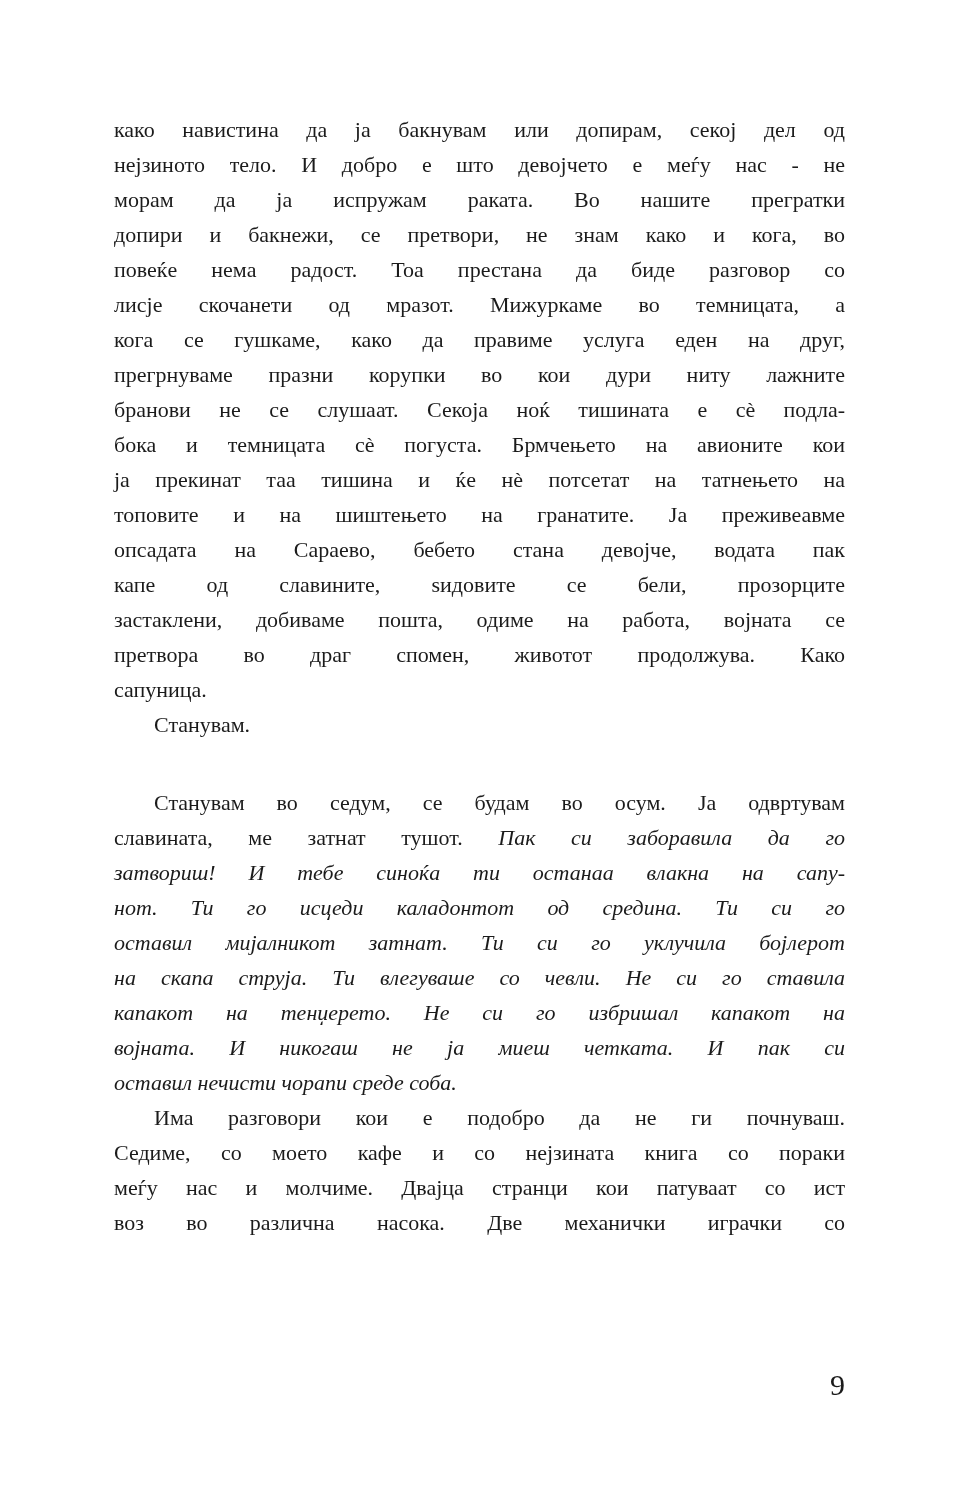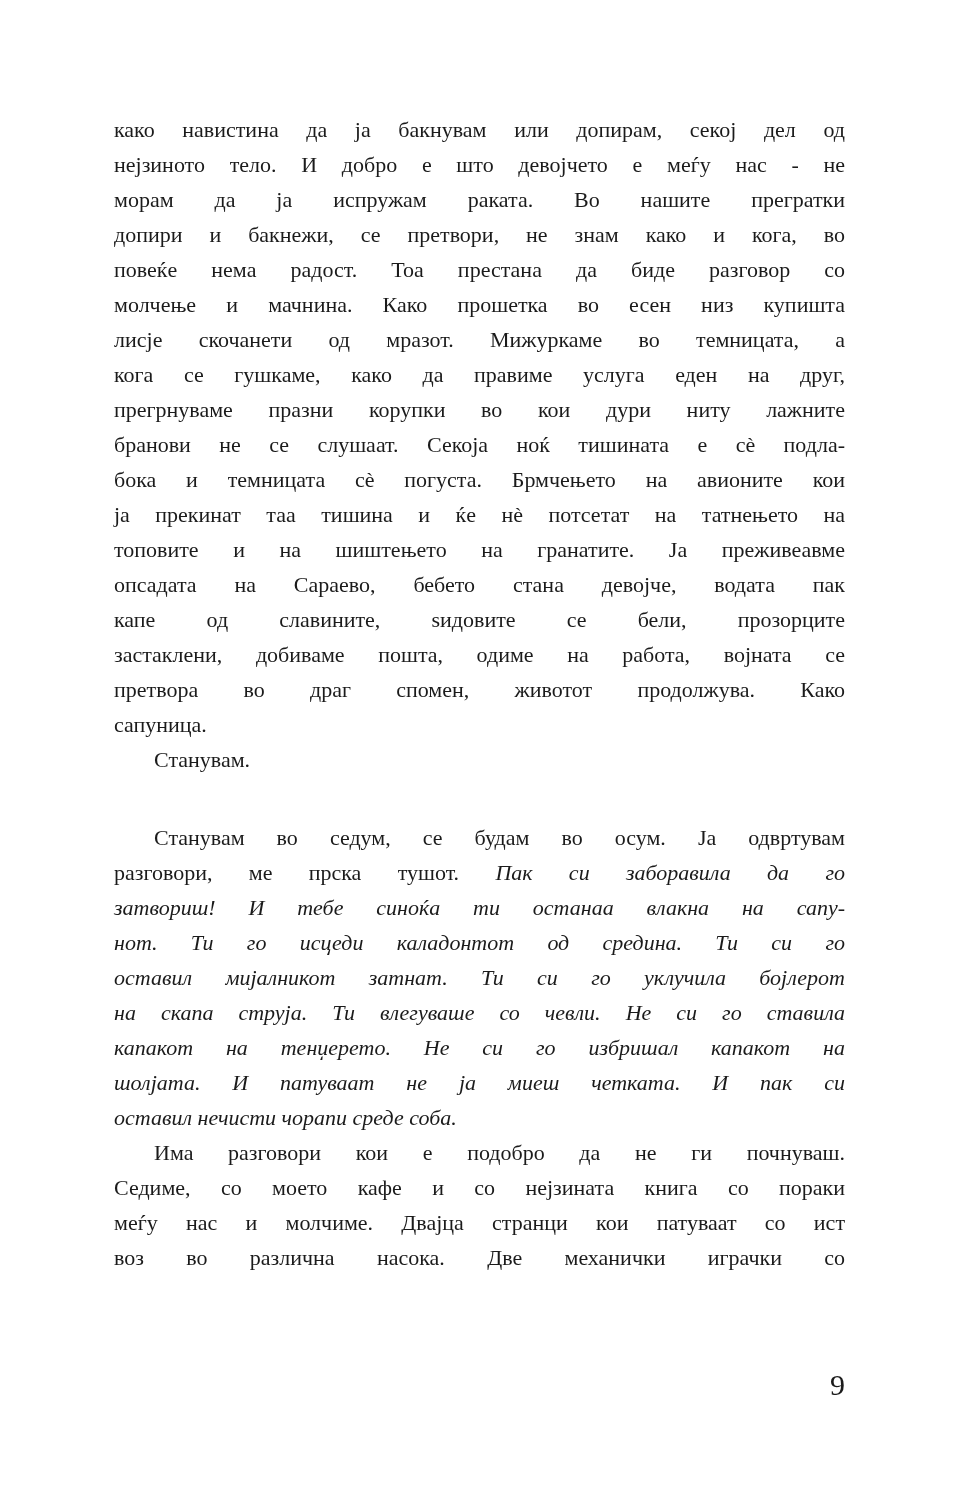--- a/index.html
+++ b/index.html
@@ -53,46 +53,45 @@
 <body>
 
 <div class="page">
   <div class="text-block">
       <div class="para">
         <div class="line j"><span>како навистина да ја бакнувам или допирам, секој дел од</span></div>
         <div class="line j"><span>нејзиното тело. И добро е што девојчето е меѓу нас - не</span></div>
         <div class="line j"><span>морам да ја испружам раката. Во нашите прегратки</span></div>
         <div class="line j"><span>допири и бакнежи, се претвори, не знам како и кога, во</span></div>
         <div class="line j"><span>повеќе нема радост. Тоа престана да биде разговор со</span></div>
-        <div class="line j"><span>молчење и мачнина. Како прошетка во есен низ купишта</span></div>
         <div class="line j"><span>лисје скочанети од мразот. Мижуркаме во темницата, а</span></div>
         <div class="line j"><span>кога се гушкаме, како да правиме услуга еден на друг,</span></div>
         <div class="line j"><span>прегрнуваме празни корупки во кои дури ниту лажните</span></div>
         <div class="line j"><span>бранови не се слушаат. Секоја ноќ тишината е сè подла-</span></div>
         <div class="line j"><span>бока и темницата сè погуста. Брмчењето на авионите кои</span></div>
         <div class="line j"><span>ја прекинат таа тишина и ќе нè потсетат на татнењето на</span></div>
         <div class="line j"><span>топовите и на шиштењето на гранатите. Ја преживеавме</span></div>
         <div class="line j"><span>опсадата на Сараево, бебето стана девојче, водата пак</span></div>
         <div class="line j"><span>капе од славините, ѕидовите се бели, прозорците</span></div>
         <div class="line j"><span>застаклени, добиваме пошта, одиме на работа, војната се</span></div>
         <div class="line j"><span>претвора во драг спомен, животот продолжува. Како</span></div>
         <div class="line l"><span>сапуница.</span></div>
       </div>
       <div class="para">
         <div class="line l indent"><span>Станувам.</span></div>
       </div>
       <div class="para gap-before">
         <div class="line j indent"><span>Станувам во седум, се будам во осум. Ја одвртувам</span></div>
-        <div class="line j"><span>разговори, ме прска тушот. </span><span class="it">Пак си заборавила да го</span></div>
+        <div class="line j"><span>славината, ме затнат тушот. </span><span class="it">Пак си заборавила да го</span></div>
         <div class="line j"><span class="it">затвориш! И тебе синоќа ти останаа влакна на сапу-</span></div>
         <div class="line j"><span class="it">нот. Ти го исцеди каладонтот од средина. Ти си го</span></div>
         <div class="line j"><span class="it">оставил мијалникот затнат. Ти си го уклучила бојлерот</span></div>
         <div class="line j"><span class="it">на скапа струја. Ти влегуваше со чевли. Не си го ставила</span></div>
         <div class="line j"><span class="it">капакот на тенџерето. Не си го избришал капакот на</span></div>
-        <div class="line j"><span class="it">шолјата. И патуваат не ја миеш четката. И пак си</span></div>
+        <div class="line j"><span class="it">војната. И никогаш не ја миеш четката. И пак си</span></div>
         <div class="line l"><span class="it">оставил нечисти чорапи среде соба.</span></div>
       </div>
       <div class="para">
         <div class="line j indent"><span>Има разговори кои е подобро да не ги почнуваш.</span></div>
         <div class="line j"><span>Седиме, со моето кафе и со нејзината книга со пораки</span></div>
         <div class="line j"><span>меѓу нас и молчиме. Двајца странци кои патуваат со ист</span></div>
         <div class="line j"><span>воз во различна насока. Две механички играчки со</span></div>
       </div>
     </div>
   <div class="page-number">9</div>

